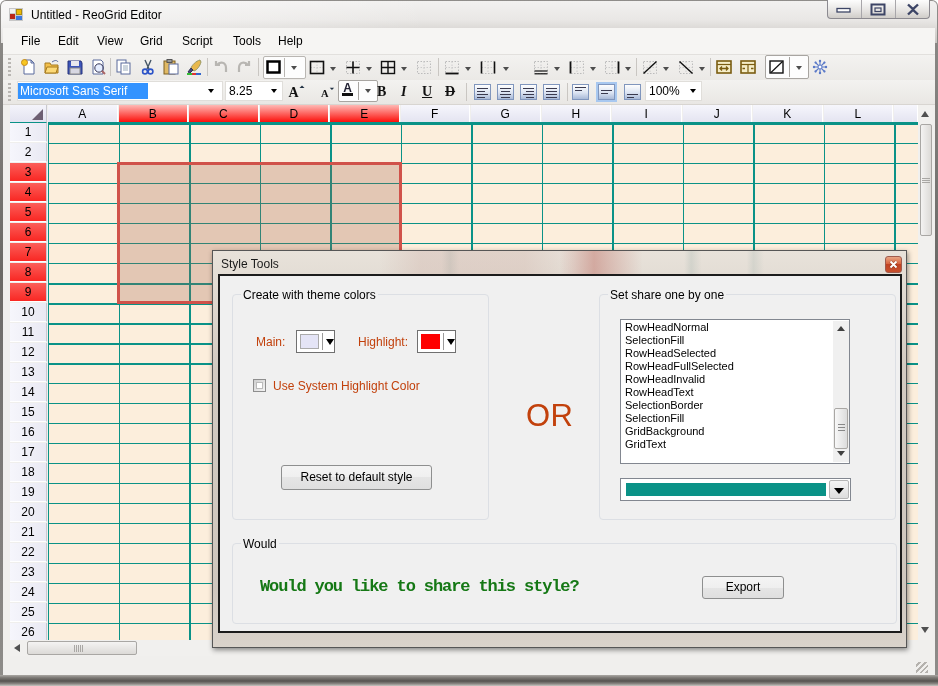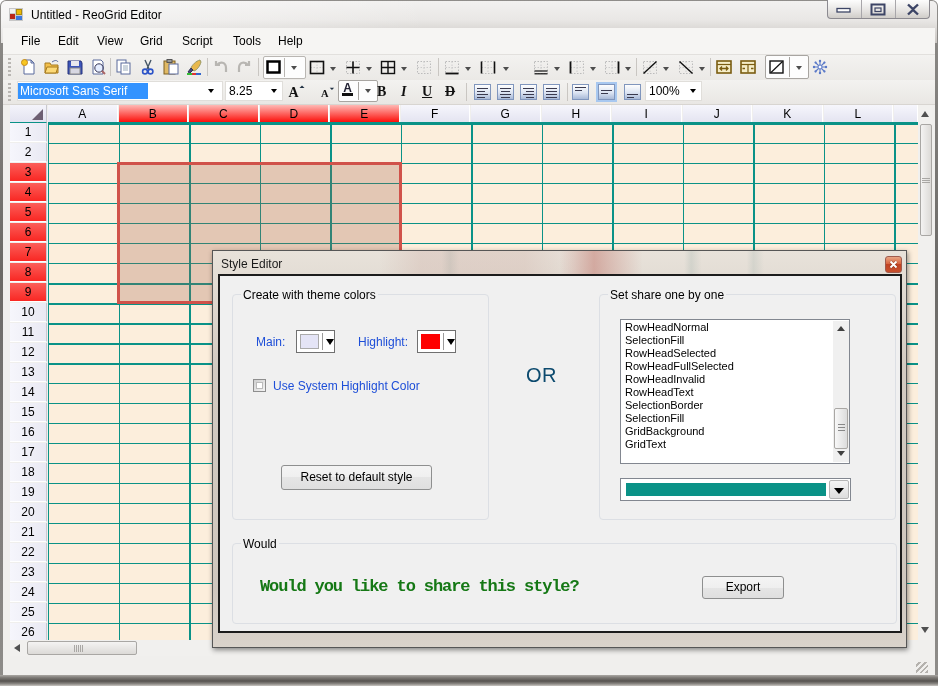--- a/index.html
+++ b/index.html
@@ -62,30 +62,30 @@
  background:linear-gradient(180deg,#e8a584 0%,#d9653f 45%,#c14323 50%,#c8502d 100%)}
 #dlgclient{position:absolute;left:4.5px;top:22.5px;width:684.5px;height:359px;background:#f0f0f0;border:2px solid #1c1c1c}
 .group{position:absolute;border:1px solid #dcdfe4;border-radius:4px}
 .group>span{position:absolute;left:8px;top:-7px;background:#f0f0f0;font-size:12px;padding:0 2px;color:#000}
 .btn{position:absolute;background:linear-gradient(180deg,#f4f4f4,#efefef 50%,#e5e5e5 50%,#dfdfdf);
  border:1px solid #8e8f8f;border-radius:3px;font-size:12px;text-align:center;color:#000}
 .cbtn{position:absolute;width:39px;height:23px;background:#fff;border:1px solid #707070}
 .cbtn .sw{position:absolute;left:3px;top:3px;width:19px;height:15px}
 .cbtn .dv{position:absolute;left:25px;top:2px;width:1px;height:17px;background:#9a9a9a}
 .cbtn .ar{position:absolute;left:29px;top:8px;width:0;height:0;border-left:4px solid transparent;border-right:4px solid transparent;border-top:6px solid #000}
-.lbl{position:absolute;font-size:12px;color:#1d4ed8}
+.lbl{position:absolute;font-size:12px;color:#c2410c}
 #listbox{position:absolute;left:620px;top:319px;width:230px;height:145px;background:#fff;border:1px solid #828790;font-size:11px}
 .li{position:absolute;left:1px;width:193px;height:13px;line-height:13px;padding-left:3px;color:#000;white-space:nowrap}
 .li.sel{background:#3399ff;color:#fff;width:211px}
 
 #ccombo{position:absolute;left:620px;top:478px;width:231px;height:23px;background:#fff;border:1px solid #828790}
 #ccombo .sw{position:absolute;left:5px;top:4px;width:200px;height:13px;background:#0a9287}
 #ccombo .db{position:absolute;right:1px;top:1px;width:20px;height:19px;background:linear-gradient(180deg,#f5f5f5,#ddd);border:1px solid #b5b5b5;border-radius:2px}
 #ccombo .db:after{content:"";position:absolute;left:4px;top:7px;border-left:5px solid transparent;border-right:5px solid transparent;border-top:6px solid #000}
-#ortext{position:absolute;left:526px;top:364px;font-size:20px;color:#0c4a6e;letter-spacing:0.5px}
+#ortext{position:absolute;left:526px;top:398px;font-size:31px;color:#c2410c;letter-spacing:0.5px}
 #sharetext{position:absolute;left:260px;top:577px;font-family:"Liberation Mono",monospace;
  font-weight:bold;font-size:17px;letter-spacing:-1.1px;color:#157815;white-space:nowrap}
 .chk{position:absolute;width:13px;height:13px;background:linear-gradient(135deg,#cfcfcf,#f4f4f4);border:1px solid #8e8e8e}
 
 </style></head><body>
 <div id="frame"></div>
 <div id="framein"></div>
 <div id="title">
     <span class="txt">Untitled - ReoGrid Editor</span>
   </div>
@@ -397,21 +397,21 @@
 <div class="arr" style="left:921px;top:627px;border-left:4.5px solid transparent;border-right:4.5px solid transparent;border-top:6px solid #505050"></div>
 <div class="sb" style="left:10px;top:640px;width:202px;height:16px"></div>
 <div class="sbthumb" style="left:27px;top:641px;width:110px;height:14px;background:linear-gradient(180deg,#f4f3f2,#dcdad7)"></div>
 <div class="abs" style="left:74px;top:645px;width:9px;height:7px;background:repeating-linear-gradient(90deg,#a9a7a4 0 1px,transparent 1px 2px)"></div>
 <div class="arr" style="left:14px;top:644px;border-top:4.5px solid transparent;border-bottom:4.5px solid transparent;border-right:6px solid #505050"></div>
 <div id="status"></div>
 <div class="abs" style="left:916px;top:662px;width:12px;height:11px;background:repeating-linear-gradient(135deg,transparent 0 2px,#b5b2ae 2px 4px)"></div>
 <div class="abs" style="left:0;top:675px;width:938px;height:11px;background:linear-gradient(180deg,#aba8a4 0%,#7c7975 25%,#565350 55%,#8b8884 80%,#c9c6c2 100%)"></div>
 <div id="dlg">
 <div class="abs" style="left:0;top:0;width:693px;height:23px;background:linear-gradient(90deg,rgba(200,160,150,0) 50%,rgba(195,125,115,0.55) 55%,rgba(200,140,130,0.45) 57%,rgba(200,160,150,0) 62%),linear-gradient(90deg,rgba(212,190,180,0) 24%,rgba(208,178,168,0.35) 30%,rgba(206,172,162,0.3) 45%,rgba(212,190,180,0) 52%),linear-gradient(90deg,transparent 33%,rgba(160,178,172,0.3) 34.2%,transparent 35.5%),linear-gradient(90deg,transparent 68%,rgba(160,178,172,0.28) 69%,transparent 70.5%),linear-gradient(90deg,transparent 77%,rgba(160,178,172,0.25) 78%,transparent 79.5%)"></div>
-<div id="dlgtitle">Style Editor</div>
+<div id="dlgtitle">Style Tools</div>
 <div id="dlgclose"><svg xmlns="http://www.w3.org/2000/svg" width="15" height="15">
         <path d="M4.5 4.5l6 6M10.5 4.5l-6 6" stroke="rgba(60,20,10,0.3)" stroke-width="3.4"></path>
         <path d="M4.5 4.5l6 6M10.5 4.5l-6 6" stroke="#fff" stroke-width="1.8"></path>
       </svg></div>
 <div id="dlgclient">
 </div>
 </div>
 <div class="group" style="left:232px;top:294px;width:257px;height:226px;background:#f0f0f0">
     <span>Create with theme colors</span>
   </div>

